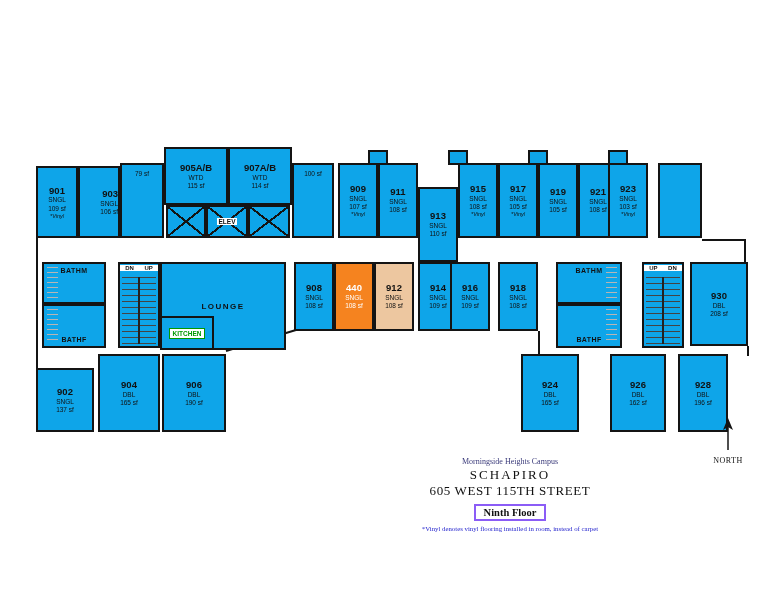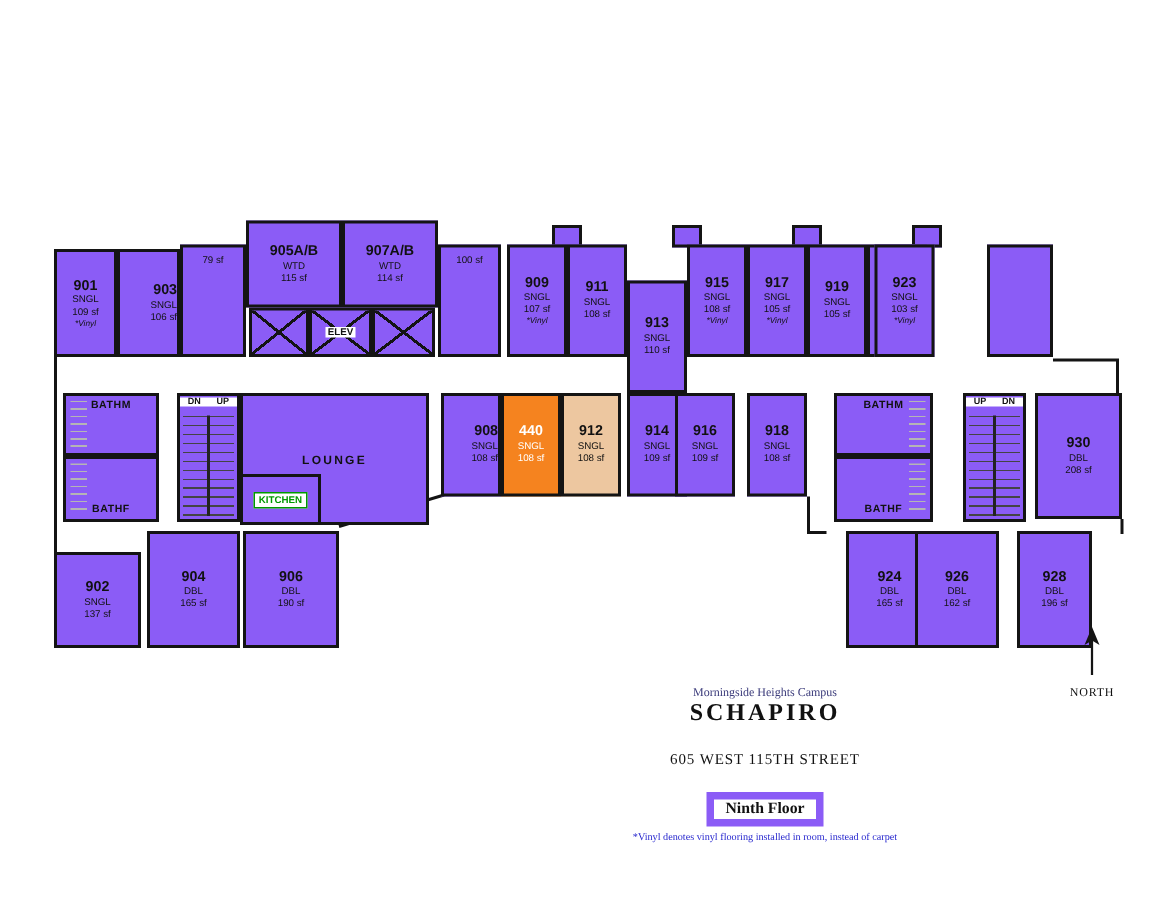--- a/index.html
+++ b/index.html
@@ -1,20 +1,20 @@
 <!DOCTYPE html>
 <html><head>
 <meta charset="utf-8">
 <style>
   html,body{margin:0;padding:0}
   body{width:776px;height:600px;position:relative;background:#ffffff;overflow:hidden;
        font-family:"Liberation Sans",sans-serif;color:#111}
   #plan{position:absolute;inset:0}
   #walls{position:absolute;left:0;top:0}
-  .room,.zone,.xbox,.stair,.tab{position:absolute;background:#8b5cf6;border:2px solid #141414;box-sizing:border-box}
+  .room,.zone,.xbox,.stair,.tab{position:absolute;background:#0ea5e9;border:2px solid #141414;box-sizing:border-box}
   .room{display:flex;flex-direction:column;align-items:center;justify-content:center;text-align:center;line-height:1.25}
   .area-top{justify-content:flex-start;padding-top:5px}
   .rnum{font-size:9.5px;font-weight:700}
   .rtype{font-size:6.5px}
   .rarea{font-size:6.5px}
   .rnote{font-size:5.5px;font-style:italic}
   .zone{display:flex;align-items:center;justify-content:center}
   .zlabel{font-size:7px;font-weight:700;letter-spacing:.4px}
   .bath{flex-direction:column}
   .bath.m{justify-content:flex-start;padding-top:3px}
@@ -28,23 +28,23 @@
   .stair .mid{position:absolute;left:50%;margin-left:-1px;top:13px;bottom:2px;width:2px;background:#222}
   .stair .slabels{position:absolute;top:1px;left:0;right:0;display:flex;justify-content:space-around;font-size:6px;font-weight:700;background:#fff}
   .xbox{background-image:
      linear-gradient(to top right,transparent calc(50% - 1px),#141414 calc(50% - 1px),#141414 calc(50% + 1px),transparent calc(50% + 1px)),
      linear-gradient(to bottom right,transparent calc(50% - 1px),#141414 calc(50% - 1px),#141414 calc(50% + 1px),transparent calc(50% + 1px))}
   .elabel{font-size:6.5px;font-weight:700;background:#fff;padding:0 2px;position:relative}
   .lounge-label{font-size:8px;font-weight:700;letter-spacing:1.5px}
   .klabel{font-size:6.5px;font-weight:700;border:1px solid currentColor;padding:1px 3px;background:#fff}
   #footer{position:absolute;left:392px;top:457px;width:236px;text-align:center;font-family:"Liberation Serif",serif}
   .f-campus{font-size:8px;color:#3a3a7a}
-  .f-bldg{font-size:16px;font-weight:700;letter-spacing:2px;margin-top:1px}
-  .f-addr{font-size:10px;letter-spacing:.6px;margin-top:16px}
-  .f-floor{display:inline-block;font-size:10.5px;font-weight:700;border:5px solid #8b5cf6;padding:1px 8px;margin-top:16px}
+  .f-bldg{font-size:13px;font-weight:400;letter-spacing:2px;margin-top:1px}
+  .f-addr{font-size:13px;letter-spacing:.6px;margin-top:0}
+  .f-floor{display:inline-block;font-size:10.5px;font-weight:700;border:2px solid #8b5cf6;padding:1px 8px;margin-top:5px}
   .f-vinyl{font-size:6.8px;margin-top:4px}
   #footnote{position:absolute;left:437px;top:529px;font-size:11.5px}
   #north{position:absolute;left:704px;top:416px;width:48px;text-align:center}
   .nlabel{font-size:8px;font-family:"Liberation Serif",serif;letter-spacing:.5px}
 </style>
 </head>
 <body>
 
 <div id="plan">
 
@@ -120,28 +120,28 @@
       <div class="room" style="left: 538px; top: 163px; width: 40px; height: 75px;">
         <div class="rnum">919</div>
         <div class="rtype">SNGL</div>
         <div class="rarea">105 sf</div>
       </div>
       <div class="room" style="left: 578px; top: 163px; width: 40px; height: 75px;">
         <div class="rnum">921</div>
         <div class="rtype">SNGL</div>
         <div class="rarea">108 sf</div>
       </div>
-      <div class="room" style="left: 583px; top: 163px; width: 40px; height: 75px;">
+      <div class="room" style="left: 608px; top: 163px; width: 40px; height: 75px;">
         <div class="rnum">923</div>
         <div class="rtype">SNGL</div>
         <div class="rarea">103 sf</div>
         <div class="rnote">*Vinyl</div>
       </div>
       <div class="room" style="left: 658px; top: 163px; width: 44px; height: 75px;"></div>
-      <div class="room" style="left: 294px; top: 262px; width: 40px; height: 69px; align-items: flex-end;">
+      <div class="room" style="left: 294px; top: 262px; width: 40px; height: 69px;">
         <div class="rnum">908</div>
         <div class="rtype">SNGL</div>
         <div class="rarea">108 sf</div>
       </div>
       <div class="room" style="left: 334px; top: 262px; width: 40px; height: 69px; background: rgb(245, 131, 31); color: rgb(255, 255, 255);">
         <div class="rnum">440</div>
         <div class="rtype">SNGL</div>
         <div class="rarea">108 sf</div>
       </div>
       <div class="room" style="left: 374px; top: 262px; width: 40px; height: 69px; background: rgb(237, 199, 160);">
@@ -177,21 +177,21 @@
       <div class="room" style="left: 98px; top: 354px; width: 62px; height: 78px;">
         <div class="rnum">904</div>
         <div class="rtype">DBL</div>
         <div class="rarea">165 sf</div>
       </div>
       <div class="room" style="left: 162px; top: 354px; width: 64px; height: 78px;">
         <div class="rnum">906</div>
         <div class="rtype">DBL</div>
         <div class="rarea">190 sf</div>
       </div>
-      <div class="room" style="left: 564px; top: 354px; width: 58px; height: 78px;">
+      <div class="room" style="left: 521px; top: 354px; width: 58px; height: 78px;">
         <div class="rnum">924</div>
         <div class="rtype">DBL</div>
         <div class="rarea">165 sf</div>
       </div>
       <div class="room" style="left: 610px; top: 354px; width: 56px; height: 78px;">
         <div class="rnum">926</div>
         <div class="rtype">DBL</div>
         <div class="rarea">162 sf</div>
       </div>
       <div class="room" style="left: 678px; top: 354px; width: 50px; height: 78px;">

